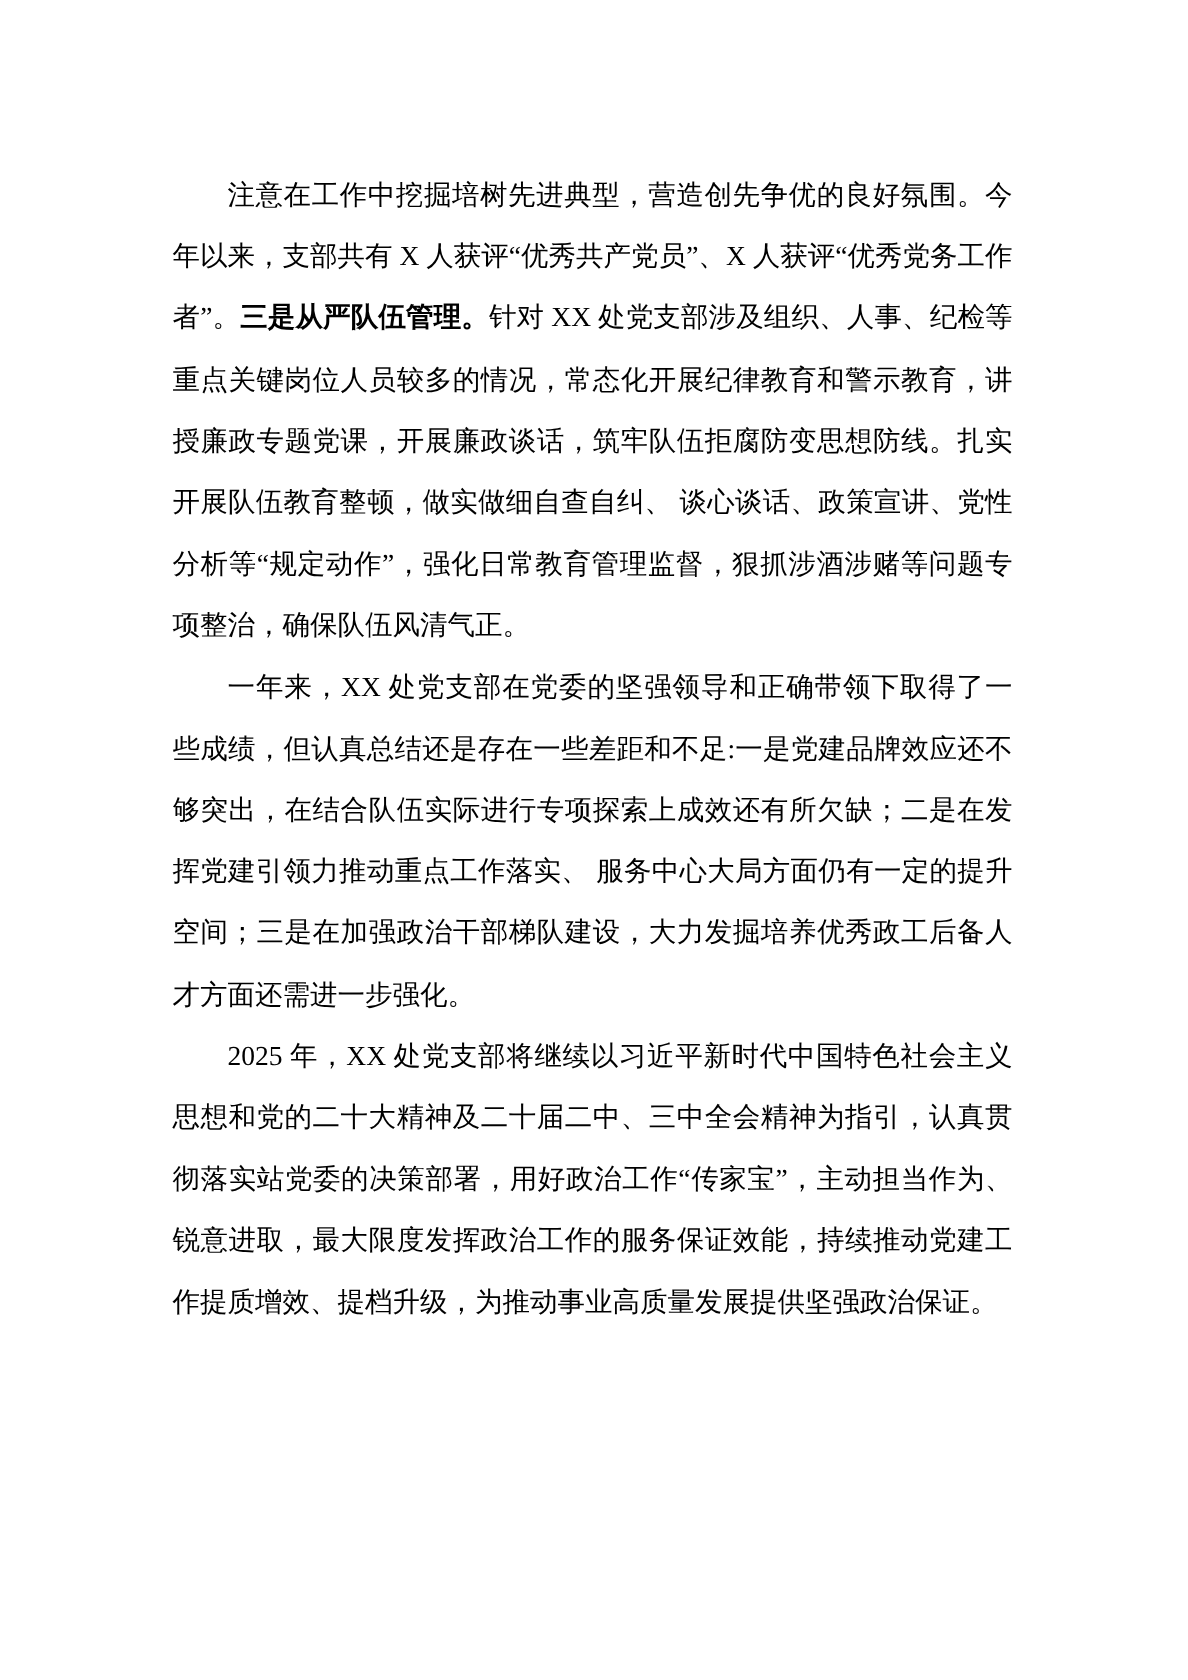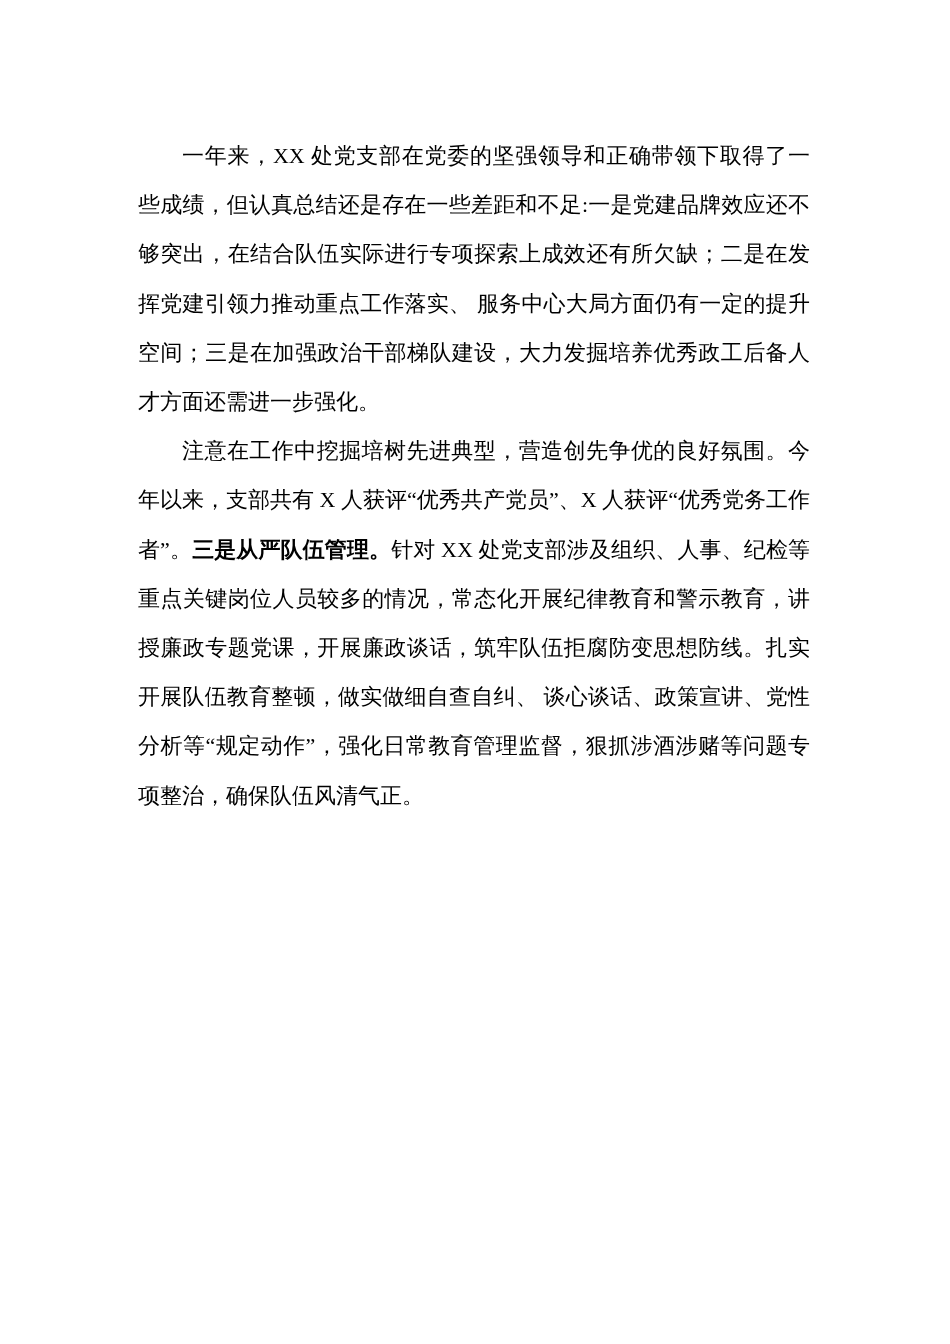--- a/index.html
+++ b/index.html
@@ -38,22 +38,25 @@
     font-weight: 700;
     font-family: "Liberation Sans", "DejaVu Sans", sans-serif;
   }
 </style>
 </head>
 <body>
 
 <div class="page">
 
   <p>
+    <span class="seg">注意在工作中挖掘培树先进典型，营造创先争优的良好氛围。今年以来，支部共有 X 人获评“优秀共产党员”、X 人获评“优秀党务工作者”。</span><span class="seg seg-bold">三是从严队伍管理。</span><span class="seg">针对 XX 处党支部涉及组织、人事、纪检等重点关键岗位人员较多的情况，常态化开展纪律教育和警示教育，讲授廉政专题党课，开展廉政谈话，筑牢队伍拒腐防变思想防线。扎实开展队伍教育整顿，做实做细自查自纠、 谈心谈话、政策宣讲、党性分析等“规定动作”，强化日常教育管理监督，狠抓涉酒涉赌等问题专项整治，确保队伍风清气正。</span>
+  </p>
+
+  <p>
     <span class="seg">一年来，XX 处党支部在党委的坚强领导和正确带领下取得了一些成绩，但认真总结还是存在一些差距和不足:一是党建品牌效应还不够突出，在结合队伍实际进行专项探索上成效还有所欠缺；二是在发挥党建引领力推动重点工作落实、 服务中心大局方面仍有一定的提升空间；三是在加强政治干部梯队建设，大力发掘培养优秀政工后备人才方面还需进一步强化。</span>
   </p>
 
   <p>
-    <span class="seg">注意在工作中挖掘培树先进典型，营造创先争优的良好氛围。今年以来，支部共有 X 人获评“优秀共产党员”、X 人获评“优秀党务工作者”。</span><span class="seg seg-bold">三是从严队伍管理。</span><span class="seg">针对 XX 处党支部涉及组织、人事、纪检等重点关键岗位人员较多的情况，常态化开展纪律教育和警示教育，讲授廉政专题党课，开展廉政谈话，筑牢队伍拒腐防变思想防线。扎实开展队伍教育整顿，做实做细自查自纠、 谈心谈话、政策宣讲、党性分析等“规定动作”，强化日常教育管理监督，狠抓涉酒涉赌等问题专项整治，确保队伍风清气正。</span>
+    <span class="seg">2025 年，XX 处党支部将继续以习近平新时代中国特色社会主义思想和党的二十大精神及二十届二中、三中全会精神为指引，认真贯彻落实站党委的决策部署，用好政治工作“传家宝”，主动担当作为、锐意进取，最大限度发挥政治工作的服务保证效能，持续推动党建工作提质增效、提档升级，为推动事业高质量发展提供坚强政治保证。</span>
   </p>
-
 
 
 </div>
 
 </body></html>

